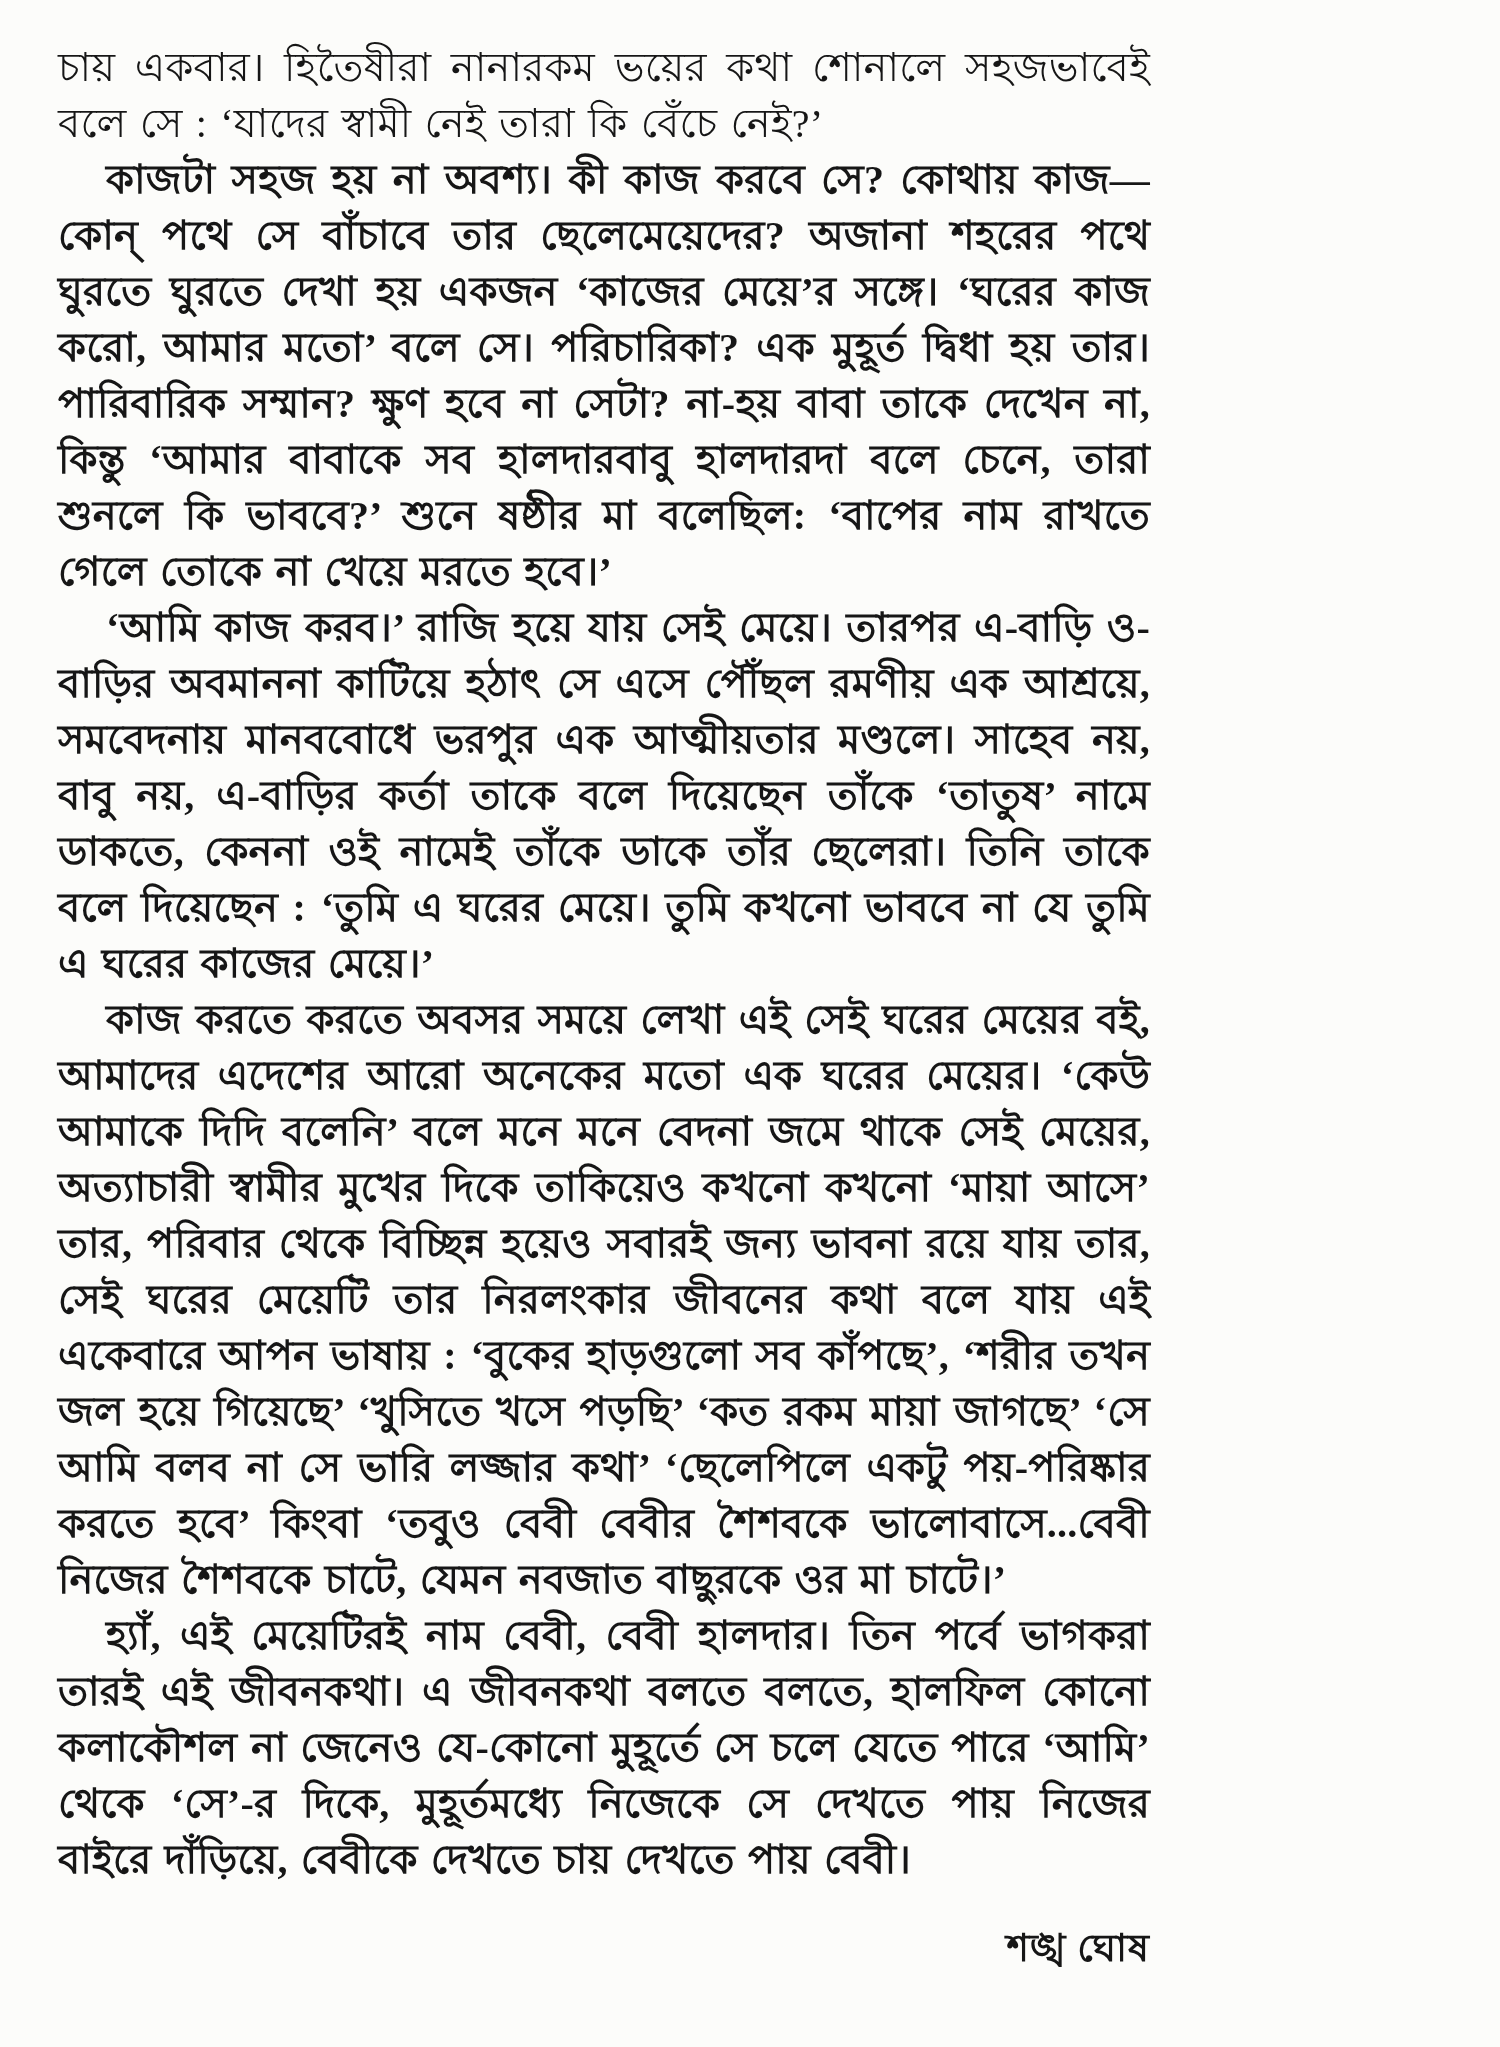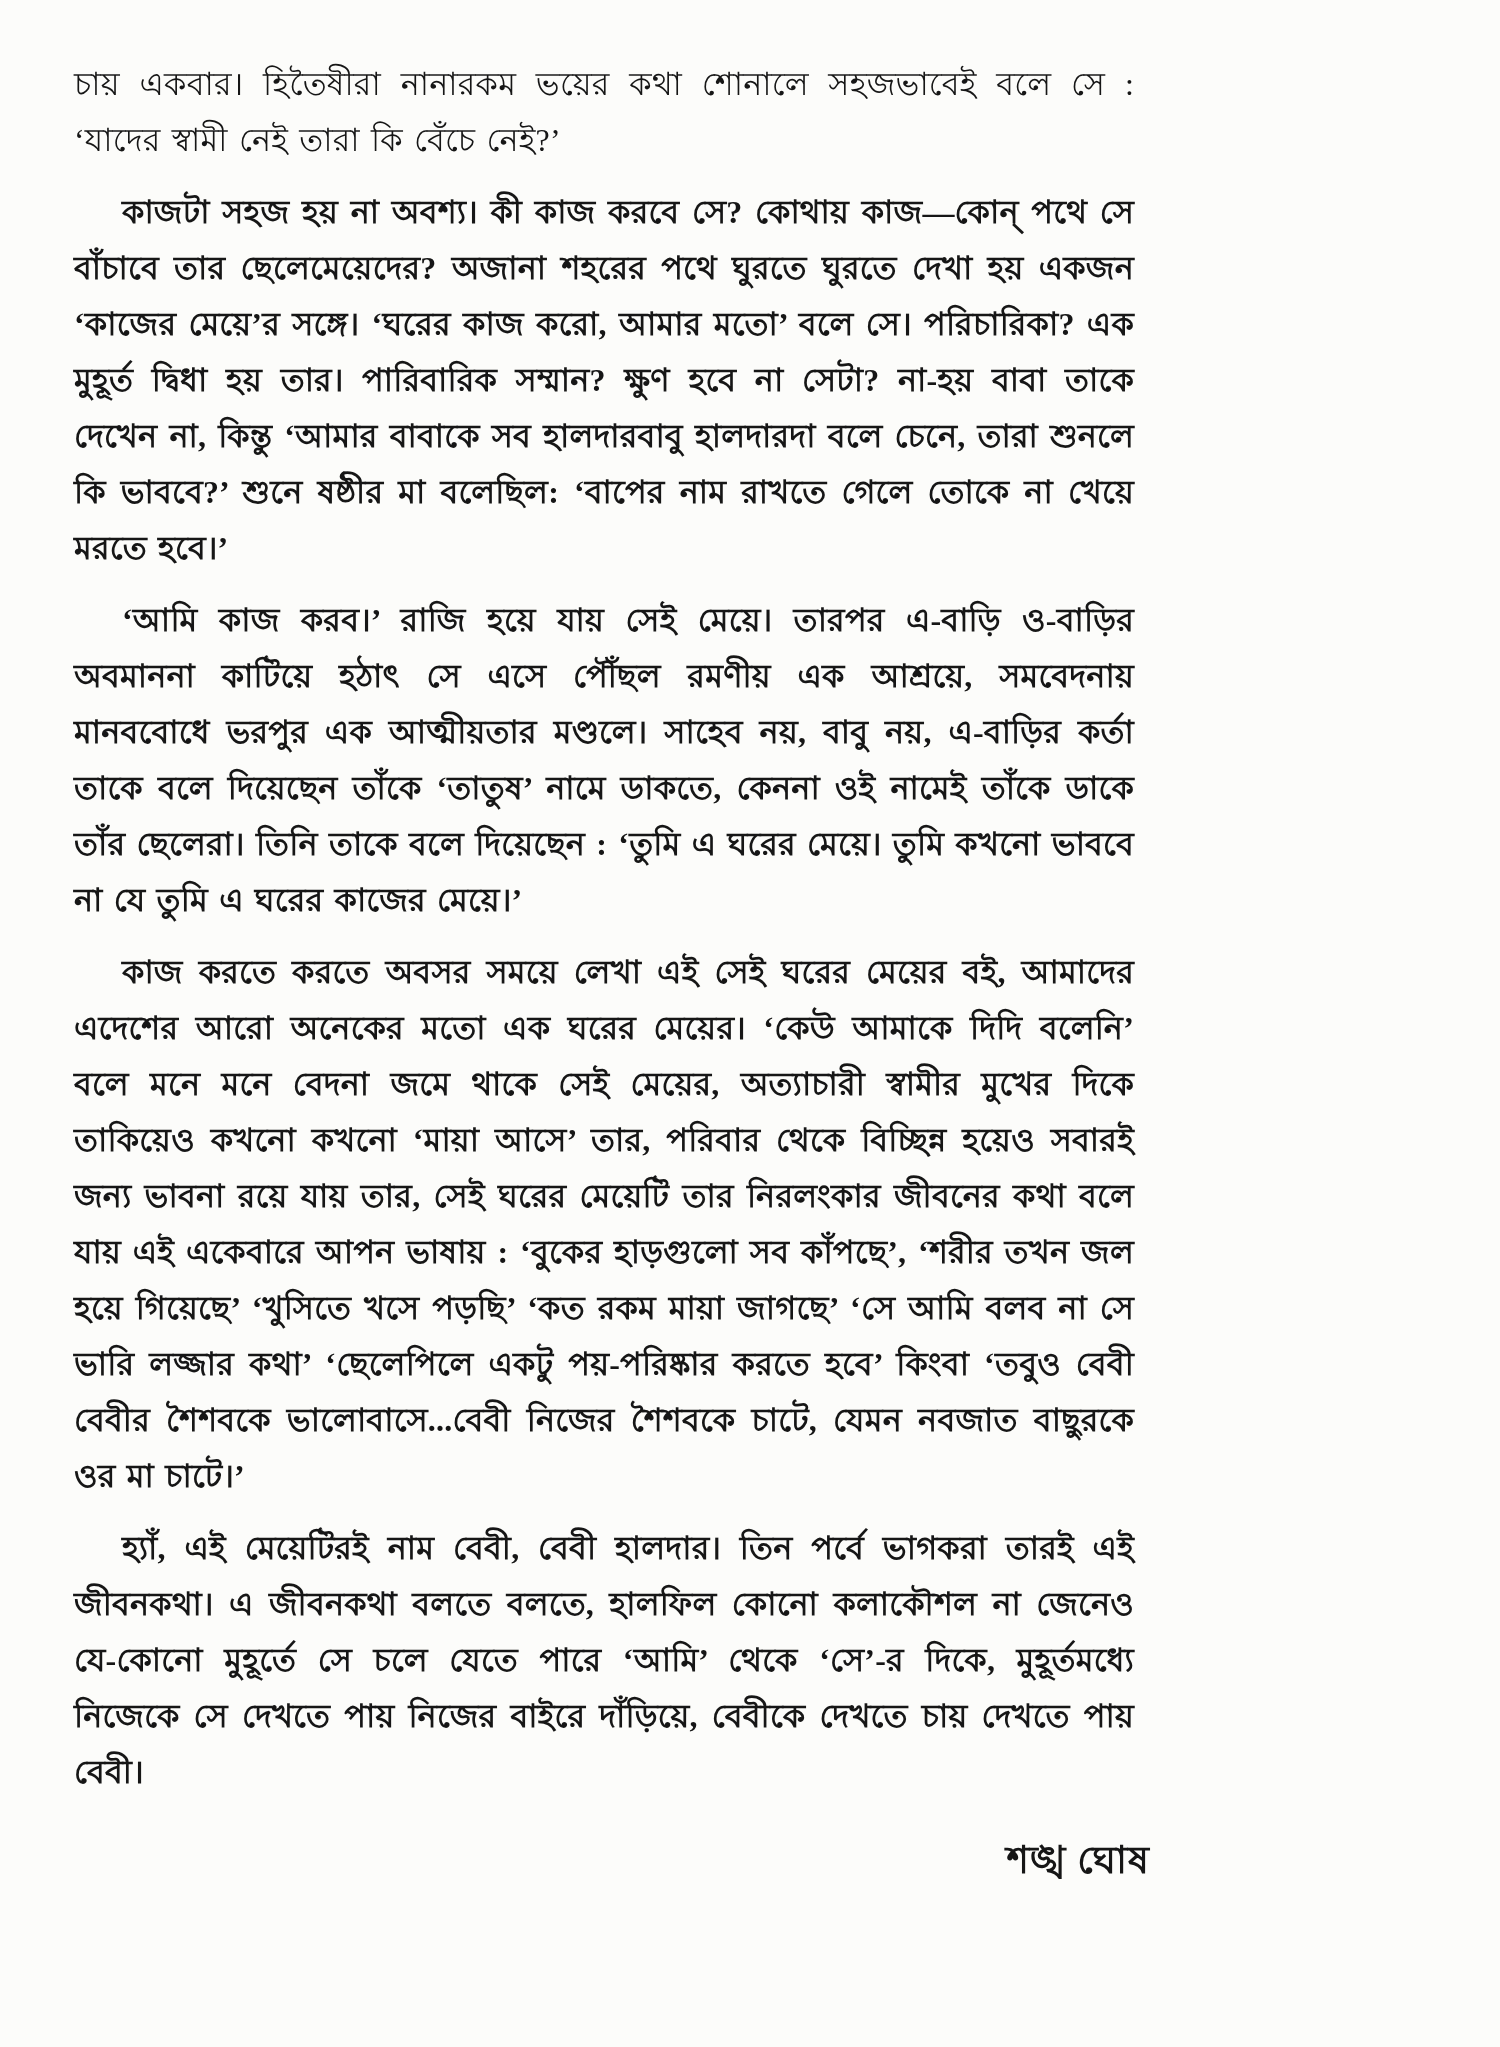--- a/index.html
+++ b/index.html
@@ -15,24 +15,24 @@
     overflow: hidden;
   }
   .page {
     box-sizing: border-box;
     width: 1500px;
     height: 2047px;
     background: #fcfcfa;
     padding: 40px 350px 40px 58px;
   }
   .para {
-    font-size: 32px;
+    font-size: 40px;
     line-height: 56px;
     text-align: justify;
-    margin: 16px;
+    margin: 0;
     word-spacing: 3px;
     letter-spacing: 0.2px;
   }
   .para.indent {
     text-indent: 48px;
     font-weight: bold;
   }
   .signature {
     margin-top: 30px;
     text-align: right;

